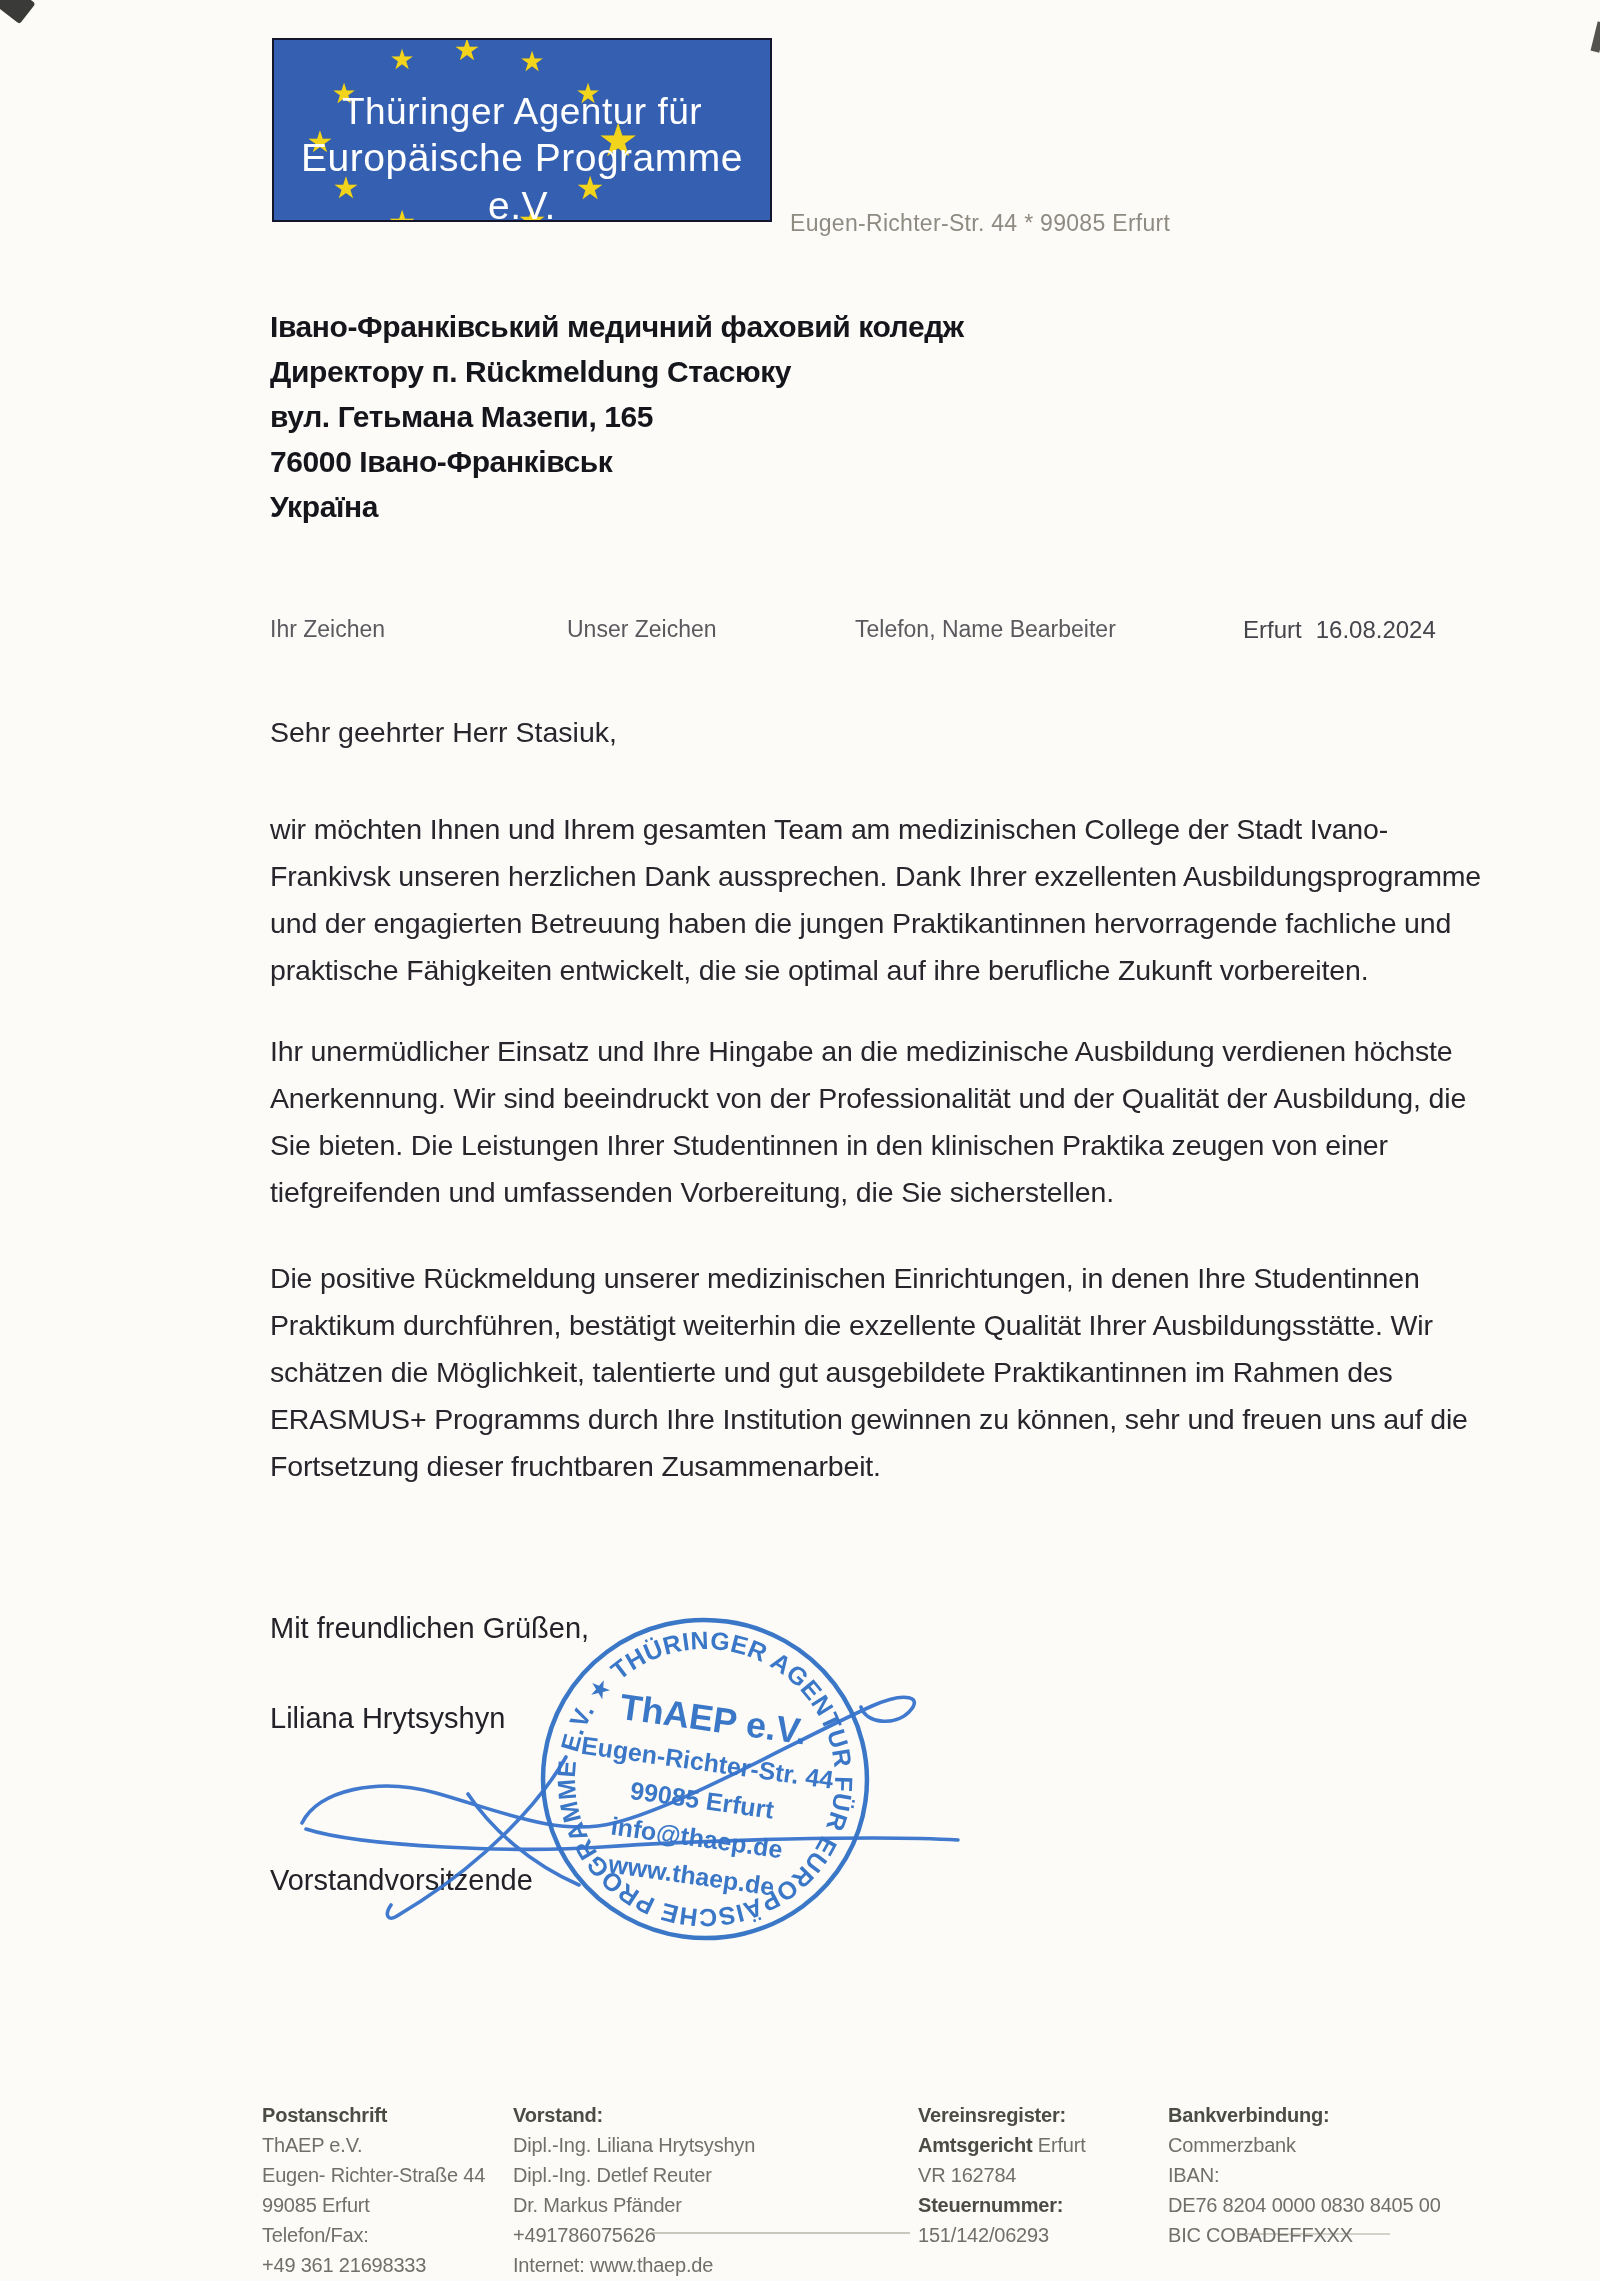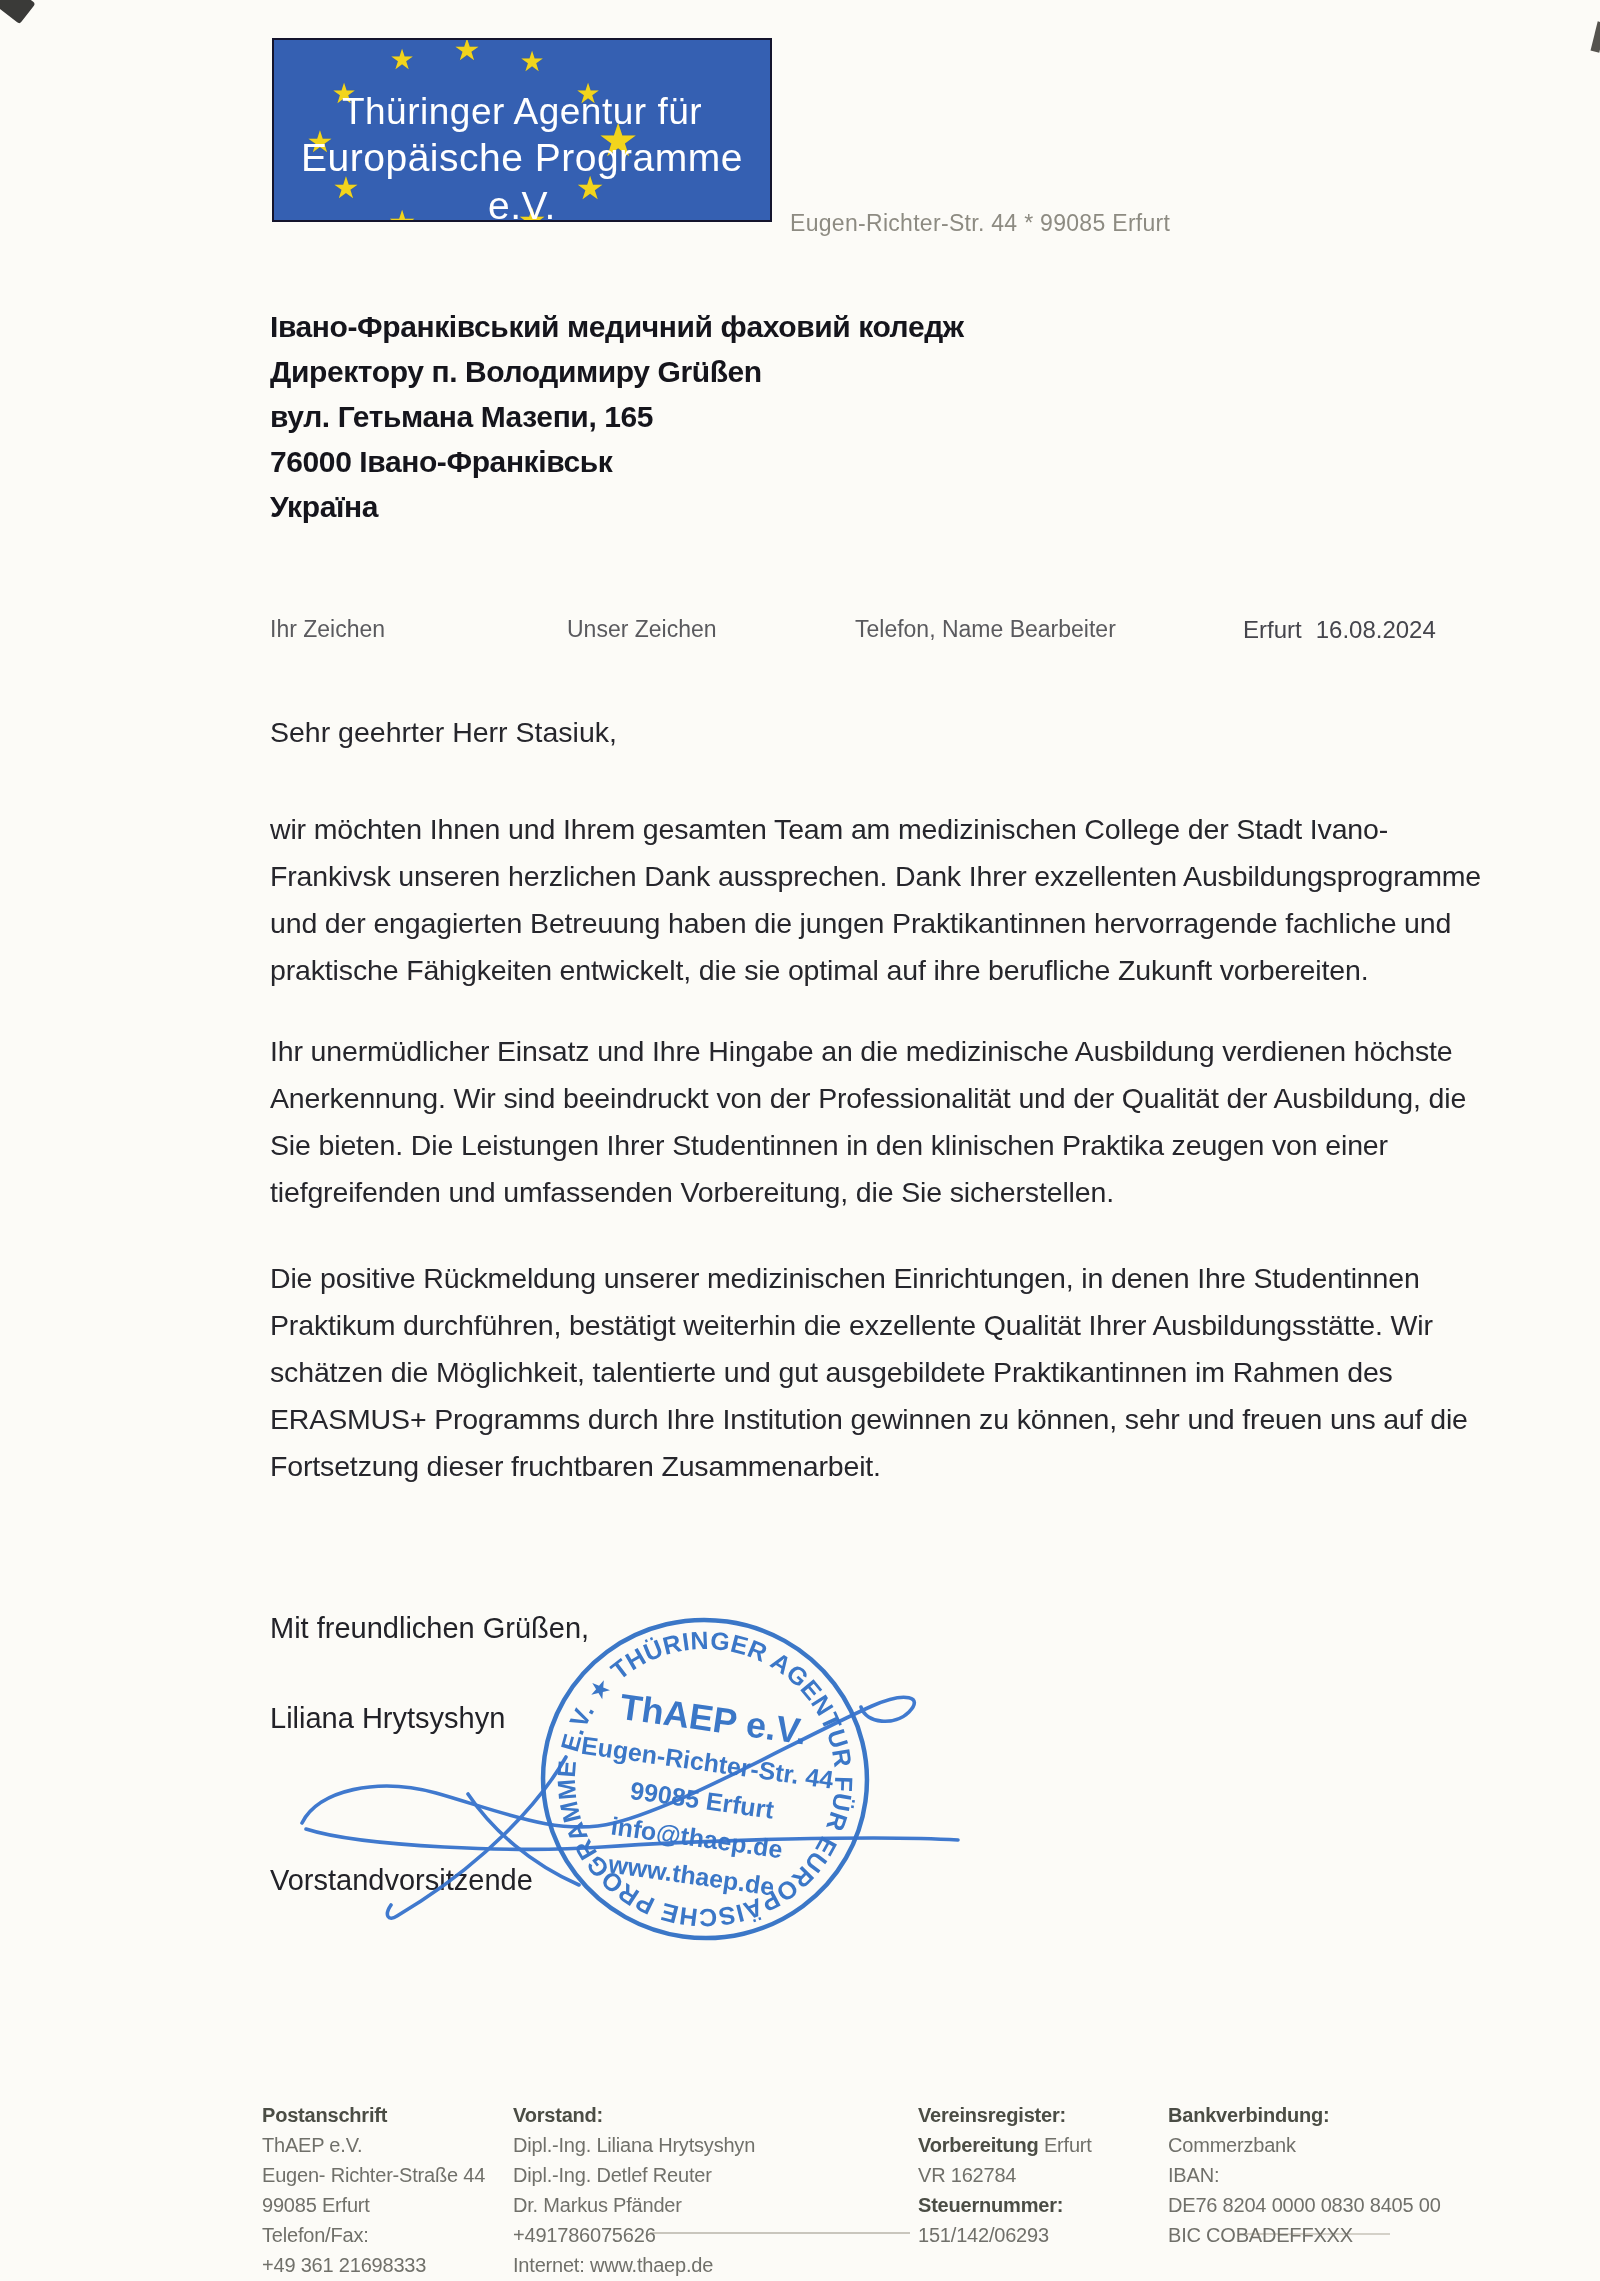--- a/index.html
+++ b/index.html
@@ -108,21 +108,21 @@
     <div class="logo-text">
       <div class="l1">Thüringer Agentur für</div>
       <div class="l2">Europäische Programme e.V.</div>
     </div>
   </div>
 
   <div class="sender-line">Eugen-Richter-Str. 44 * 99085 Erfurt</div>
 
   <div class="recipient">
     <div>Івано-Франківський медичний фаховий коледж</div>
-    <div>Директору п. Володимиру Grüßen</div>
+    <div>Директору п. Rückmeldung Стасюку</div>
     <div>вул. Гетьмана Мазепи, 165</div>
     <div>76000 Івано-Франківськ</div>
     <div>Україна</div>
   </div>
 
   <div class="ref-row">
     <span class="ref ref-ihr">Ihr Zeichen</span>
     <span class="ref ref-unser">Unser Zeichen</span>
     <span class="ref ref-tel">Telefon, Name Bearbeiter</span>
     <span class="ref ref-date"><span>Erfurt</span><span class="d">16.08.2024</span></span>
@@ -194,21 +194,21 @@
     <div class="fcol fc2">
       <div class="f-title">Vorstand:</div>
       <div>Dipl.-Ing. Liliana Hrytsyshyn</div>
       <div>Dipl.-Ing. Detlef Reuter</div>
       <div>Dr. Markus Pfänder</div>
       <div>+491786075626</div>
       <div>Internet: www.thaep.de</div>
     </div>
     <div class="fcol fc3">
       <div class="f-title">Vereinsregister:</div>
-      <div><span class="b">Vorbereitung</span> <span>Erfurt</span></div>
+      <div><span class="b">Amtsgericht</span> <span>Erfurt</span></div>
       <div>VR 162784</div>
       <div class="b">Steuernummer:</div>
       <div>151/142/06293</div>
     </div>
     <div class="fcol fc4">
       <div class="f-title">Bankverbindung:</div>
       <div>Commerzbank</div>
       <div>IBAN:</div>
       <div>DE76 8204 0000 0830 8405 00</div>
       <div>BIC COBADEFFXXX</div>

